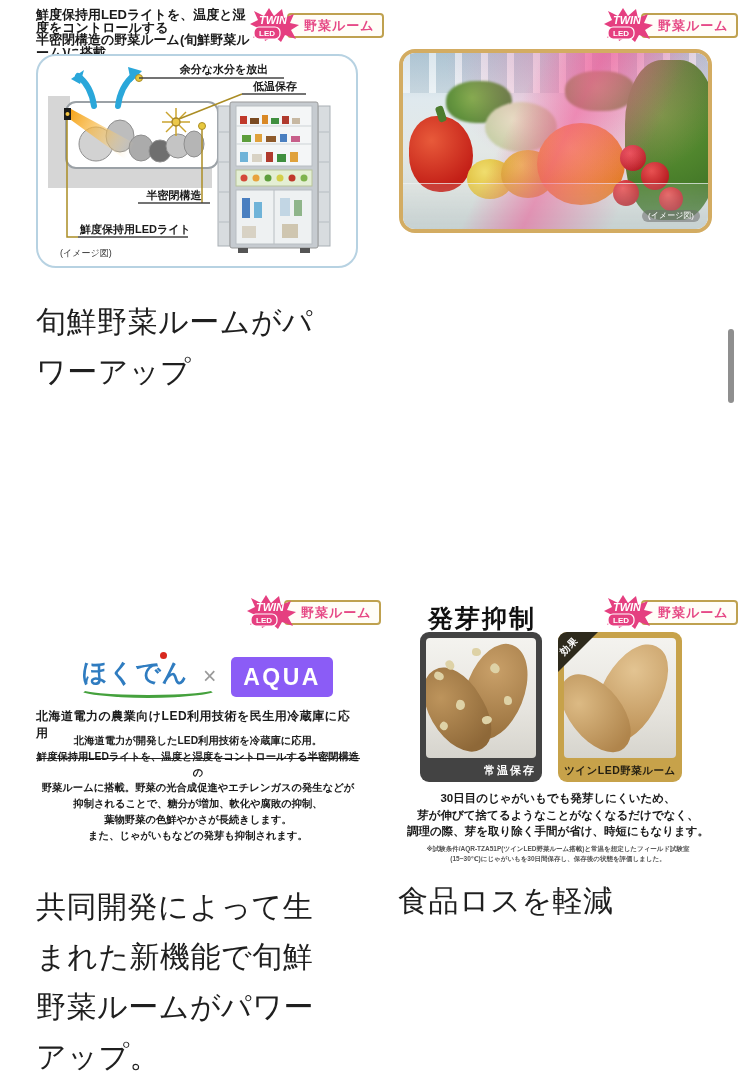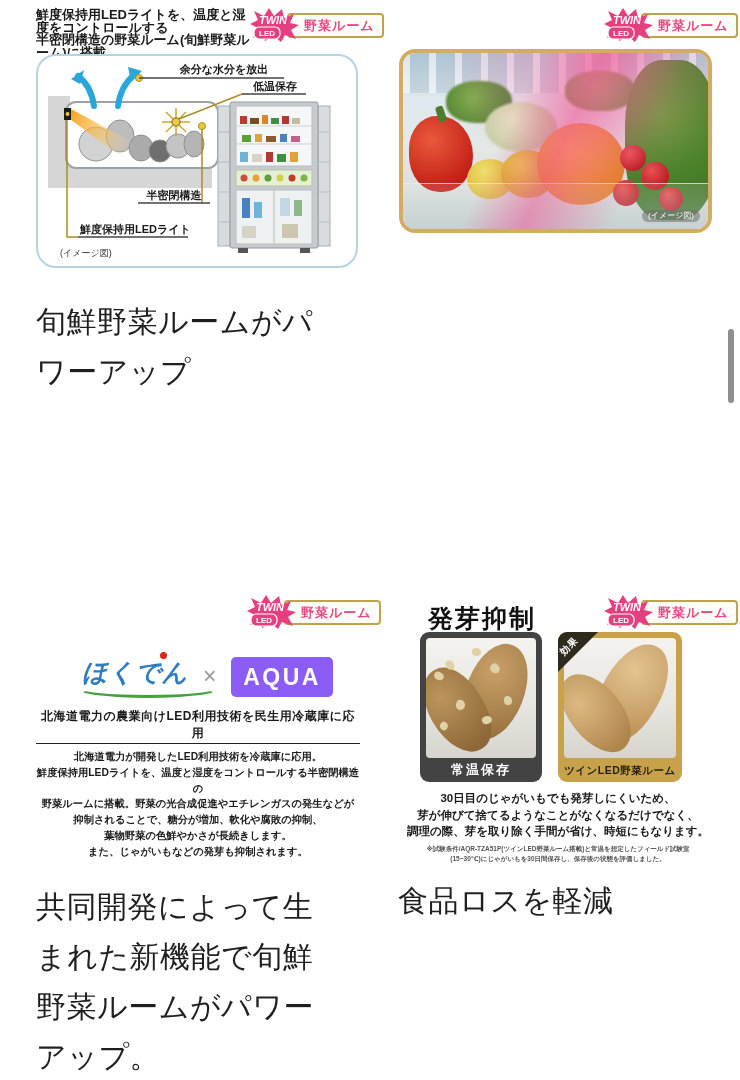--- a/index.html
+++ b/index.html
@@ -39,35 +39,35 @@
       font-size:8px; line-height:12px; padding:0 6px; border-radius:7px; }
   .footnote2 { font-size:7.2px; font-weight:600; line-height:11px; color:#3a3a3a; letter-spacing:.2px; }
 
   
   .hokuden-text { font-size:25px; font-weight:700; color:#2f7cc0; letter-spacing:1px; }
   .hokuden-arc { width:140px; height:18px; border:3.5px solid transparent; border-bottom:3.5px solid #45a13d; border-radius:50%; }
   .hokuden-dot { width:7px; height:7px; background:#d8281e; border-radius:50%; }
   .logo-x { font-size:23px; color:#9a9a9a; font-weight:400; }
   .aqua-box { width:102px; height:40px; background:#8b5cf6; border-radius:5px; display:flex; align-items:center; justify-content:center; }
   .aqua-text { color:#fff; font-size:23px; font-weight:700; letter-spacing:2.5px; }
-  .collab-headline { font-size:12px; font-weight:700; letter-spacing:.5px; text-align:center;
-      border-bottom:1.5px solid #222; padding-bottom:1px; color:#1a1a1a; }
-  .collab-body { font-size:10.3px; font-weight:700; line-height:15.8px; text-align:center; color:#1a1a1a;margin-top:16px; }
+  .collab-headline { font-size:12px; font-weight:700; letter-spacing:.5px; 
+      border-bottom:1.5px solid #222; padding-bottom:16px; color:#1a1a1a; }
+  .collab-body { font-size:10.3px; font-weight:700; line-height:15.8px; text-align:center; color:#1a1a1a; }
 
   
   .sprout-title { font-size:25px; font-weight:700; letter-spacing:2px; text-align:center; color:#111; }
   .potato-frame { position:absolute; display:flex; flex-direction:column; border-radius:9px; padding:6px 6px 0; overflow:hidden; }
   .potato-frame.dark { background:#434343; }
   .potato-frame.gold { background:#c7a24a; }
   .potato-photo { position:relative; flex:1; border-radius:4px; overflow:hidden;
       background:linear-gradient(180deg,#f4f3ef 0%,#e6e4de 60%,#d6d4cd 100%); }
   .potato { position:absolute; }
   .sprout { position:absolute; background:#ded2a6; border-radius:45% 55% 50% 50%; }
   .potato-label { height:24px; line-height:24px; text-align:center; font-weight:700; letter-spacing:2px; }
-  .potato-label.light { color:#fff; font-size:13px; }
+  .potato-label.light { color:#fff; font-size:11px;text-align:right; }
   .potato-label.darktx { color:#241f12; font-size:10.5px; letter-spacing:.5px; }
   .ribbon-corner { position:absolute; top:0; left:0; width:0; height:0;
       border-top:40px solid #2e2a1c; border-right:40px solid transparent; }
   .ribbon-text { position:absolute; top:8px; left:1px; color:#fff; font-size:9.5px; font-weight:700;
       transform:rotate(-45deg); letter-spacing:1px; }
   .foodloss-body { font-size:11.5px; font-weight:700; line-height:16.5px; text-align:center; color:#1a1a1a; }
   .foodloss-footnote { font-size:6.5px; font-weight:600; line-height:9.5px; text-align:center; color:#555; }
 
   .scroll-thumb { width:6px; height:74px; background:#8f8f8f; border-radius:3px; }
 </style>
@@ -252,21 +252,21 @@
   <div class="twin-badge" style="left:243px; top:595px;">
     <svg width="54" height="34" viewBox="0 0 54 34">
       <polygon points="4,16 12,12 8,3 18,8 23,0 28,8 36,1 38,10 48,6 44,15 53,17 45,22 50,31 39,27 35,34 28,28 19,33 17,25 7,30 12,20" fill="#e53f80"></polygon>
       <text x="27" y="16" text-anchor="middle" font-size="11" font-weight="700" font-style="italic" fill="#fff">TWIN</text>
       <rect x="8" y="19" width="26" height="12" rx="5" fill="#e53f80" stroke="#fff" stroke-width="1.2"></rect>
       <text x="21" y="28" text-anchor="middle" font-size="8" font-weight="700" fill="#fff">LED</text>
     </svg>
     <div class="twin-badge-label">野菜ルーム</div>
   </div>
 
-  <div class="abs hokuden-text" style="left:82px; top:656px;font-style:italic;">ほくでん</div>
+  <div class="abs hokuden-text" style="left:82px; top:656px;">ほくでん</div>
   <div class="abs hokuden-dot" style="left:160px; top:652px;"></div>
   <div class="abs hokuden-arc" style="left:78px; top:680px;"></div>
   <div class="abs logo-x" style="left:203px; top:663px;">×</div>
   <div class="abs aqua-box" style="left:231px; top:657px;">
     <span class="aqua-text">AQUA</span>
   </div>
 
   <div class="abs collab-headline" style="left:36px; top:708px; width:324px;">北海道電力の農業向けLED利用技術を民生用冷蔵庫に応用</div>
 
   <div class="abs collab-body ml" style="left:32px; top:733px; width:332px;">北海道電力が開発したLED利用技術を冷蔵庫に応用。

